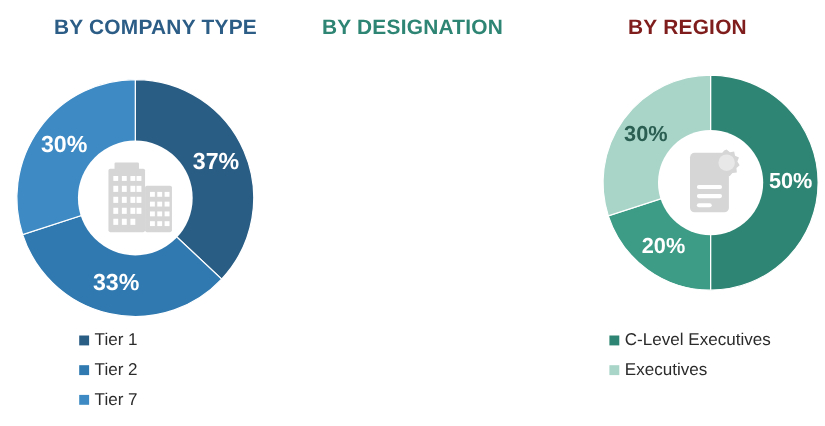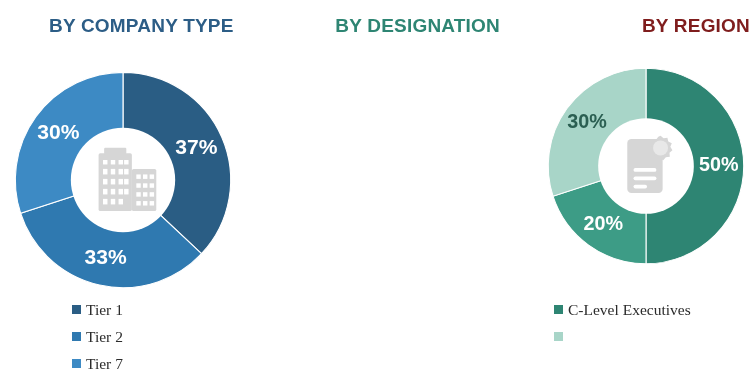--- a/index.html
+++ b/index.html
@@ -11,42 +11,42 @@
   }
   .board { position: relative; width: 750px; height: 387px; background:#fff; }
 
   .panel { position: absolute; top: 0; height: 387px; }
   .panel-1 { left: 0;   width: 250px; }
   .panel-2 { left: 250px; width: 250px; }
   .panel-3 { left: 500px; width: 250px; }
 
   .panel-title {
     position: absolute; top: 15px; left: 0; width: 100%;
-    text-align: right;
+    text-align: center;
     font-size: 19px; font-weight: bold;
     letter-spacing: 0.2px;
     white-space: nowrap;
   }
   .title-1 { color: #2c5d86; text-align: left; padding-left: 14px; margin-left: 35px; }
   .title-2 { color: #2e8573; }
   .title-3 { color: #7f1d1d; }
 
   .donut-wrap { position: absolute; }
   .donut-1 { left: 12px;  top: 69px; width: 222px; height: 222px; }
   .donut-2 { left: 292px; top: 62px; width: 208px; height: 208px; }
   .donut-wrap svg { display: block; width: 100%; height: 100%; overflow: visible; }
 
   .slice-label {
     font-family: "Liberation Sans", sans-serif;
     font-weight: bold;
     text-anchor: middle;
     dominant-baseline: middle;
   }
 
-  .legend { position: absolute; font-family: Liberation Serif, serif; }
+  .legend { position: absolute; }
   .legend-1 { left: 72px;  top: 296px; }
   .legend-2 { left: 304px; top: 296px; }
 
   .legend-row { display: flex; align-items: center; }
   .legend-1 .legend-row, .legend-2 .legend-row { height: 27px; }
 
   .swatch { width: 9px; height: 9px; flex: 0 0 9px; margin-right: 5px; }
 
   .legend-label { color: #2b2b2b; font-size: 15.5px; white-space: nowrap; }
 
@@ -166,20 +166,21 @@
       </svg>
     </div>
 
     <div class="legend legend-2">
         <div class="legend-row">
           <span class="swatch" style="background: rgb(46, 133, 115);"></span>
           <span class="legend-label">C-Level Executives</span>
         </div>
         <div class="legend-row">
           <span class="swatch" style="background: rgb(168, 213, 200);"></span>
+          <span class="legend-label">Executives</span>
         </div>
       </div>
   </div>
 
   <div class="panel panel-3">
     <div class="panel-title title-3">BY REGION</div>
 
   </div>
 
 </div>

